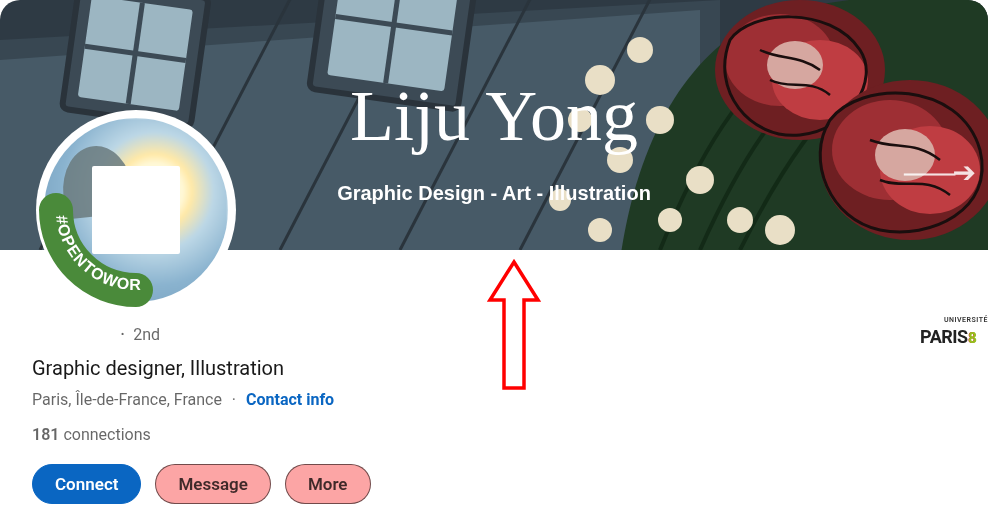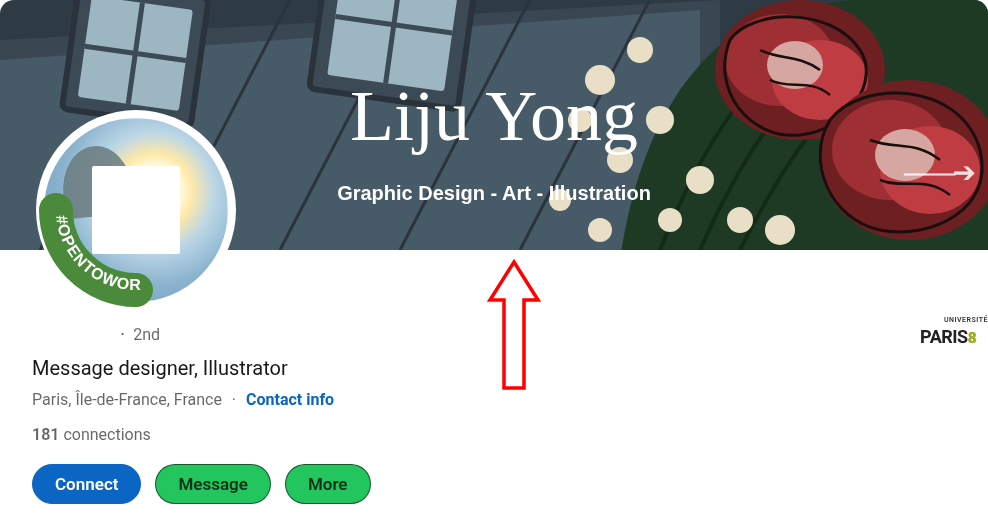--- a/index.html
+++ b/index.html
@@ -1,17 +1,17 @@
 <!DOCTYPE html>
 <html><head>
 <meta charset="utf-8">
 <style>
   * { box-sizing: border-box; margin: 0; padding: 0; }
   html, body { width: 988px; height: 519px; font-family: -apple-system, "Segoe UI", Roboto, Arial, sans-serif; color: rgba(0,0,0,0.9); background:#fff; overflow:hidden; }
-  .card { width: 100%; height: 100%; border-radius: 14px; background:#fff; overflow:hidden; position:relative; }
+  .card { width: 100%; height: 100%; border-radius: 20px; background:#fff; overflow:hidden; position:relative; }
 
   
   .banner { position:relative; width:100%; height:250px; overflow:hidden; cursor:pointer; }
   .banner svg { display:block; }
   .banner-arrow { position:absolute; right:16px; top:152px; opacity:.85; font-size:28px; color:#fff; letter-spacing:-4px; }
 
   
   .avatar-ring { position:absolute; left:36px; top:110px; width:200px; height:200px; border-radius:50%; background:#fff; padding:8px; z-index:3; }
   .avatar { width:100%; height:100%; border-radius:50%; overflow:hidden; position:relative; }
   .avatar-sky { position:absolute; inset:0; background: radial-gradient(circle at 60% 40%, #fff8d6 0 18%, #ffe9a8 24%, #bcd7e6 38%, #8ab3cf 60%, #6a94b4 100%); filter: blur(1px); }
@@ -26,21 +26,21 @@
   .name-row .name { min-width:80px; height:22px; }
   .name-row .dot { color:rgba(0,0,0,0.6); font-weight:400; }
   .name-row .degree { color:rgba(0,0,0,0.6); font-size:16px; font-weight:400; }
   .headline { margin-top:10px; font-size:20px; color:rgba(0,0,0,0.9); }
   .loc-row { margin-top:10px; font-size:16px; color:rgba(0,0,0,0.6); }
   .loc-row .contact { color:#0a66c2; font-weight:700; cursor:pointer; }
   .loc-row .sep { margin:0 6px; }
   .conn-row { margin-top:16px; font-size:16px; color:rgba(0,0,0,0.6); }
   .conn-row .count { font-weight:600; }
   .actions { margin-top:20px; display:flex; gap:14px; align-items:center; }
-  .btn { border-radius:26px; padding:9px 22px; font-size:17px; font-weight:600; cursor:pointer; background:#22c55e; border:1px solid rgba(0,0,0,0.55); color:rgba(0,0,0,0.75); font-family:inherit; line-height:1.2; }
+  .btn { border-radius:26px; padding:9px 22px; font-size:17px; font-weight:600; cursor:pointer; background:#fca5a5; border:1px solid rgba(0,0,0,0.55); color:rgba(0,0,0,0.75); font-family:inherit; line-height:1.2; }
   .btn.primary { background:#0a66c2; color:#fff; border-color:#0a66c2;text-align:center; }
   .btn.round { padding:9px 22px; }
 
   .right-col { display:flex; align-items:center; gap:12px; padding-top:4px; cursor:pointer; }
   .edu-logo { width:44px; height:22px; position:relative; }
   .edu-logo .top { position:absolute; top:-10px; left:24px; font-size:7px; letter-spacing:0.5px; color:#333; font-weight:600; }
   .edu-logo .main { font-size:18px; font-weight:700; letter-spacing:-0.5px; color:#222; }
   .edu-logo .eight-a { color:#d6332a; font-weight:800; font-size:15px; }
   .edu-logo .eight-b { color:#95c11f; font-weight:800; font-size:15px; margin-left:-8px; }
   .edu-name { font-size:16px; font-weight:600; color:rgba(0,0,0,0.9); }
@@ -154,21 +154,21 @@
     </g>
   </svg>
 
   <div class="details">
     <div class="left-col">
       <div class="name-row">
         <span class="name"></span>
         <span class="dot">·</span>
         <span class="degree">2nd</span>
       </div>
-      <div class="headline">Message designer, Illustrator</div>
+      <div class="headline">Graphic designer, Illustration</div>
       <div class="loc-row">
         <span>Paris, Île-de-France, France</span>
         <span class="sep">·</span>
         <span class="contact">Contact info</span>
       </div>
       <div class="conn-row">
         <span class="count">181</span>
         <span> </span>
         <span>connections</span>
       </div>

